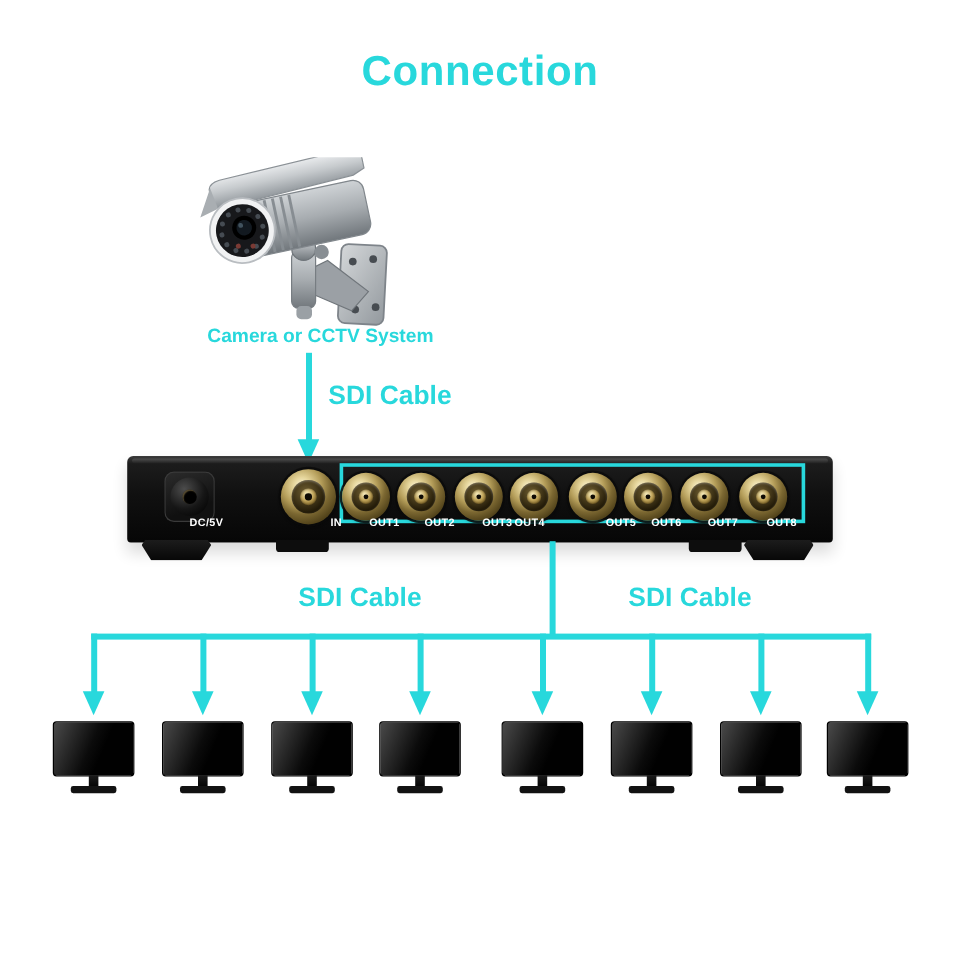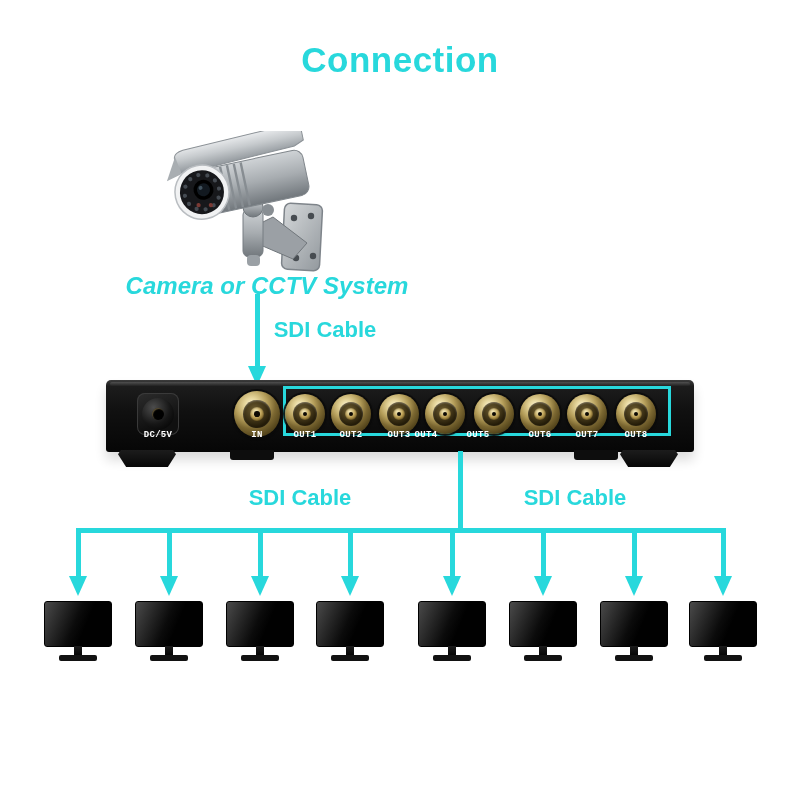--- a/index.html
+++ b/index.html
@@ -6,21 +6,21 @@
   #canvas{
     position:relative;width:800px;height:800px;background:#fff;overflow:hidden;
     font-family:"Liberation Sans",sans-serif;
     padding-left:15px;
   }
   .cyan-label{
     position:absolute;color:var(--accent);font-weight:bold;text-align:center;
     font-family:"Liberation Sans",sans-serif;line-height:1.15;
   }
   #title{top:40px;left:0;width:800px;font-size:35px;letter-spacing:.5px;}
-  #camera-label{top:272px;left:117px;width:300px;font-size:24px;font-style:italic;}
+  #camera-label{top:272px;left:117px;width:300px;font-size:16px;}
   #cable-top-label{top:317px;left:240px;width:170px;font-size:22px;}
   #cable-left-label{top:485px;left:215px;width:170px;font-size:22px;}
   #cable-right-label{top:485px;left:490px;width:170px;font-size:22px;}
   #monitors-label{top:677px;left:0;width:800px;font-size:22px;}
 
   .vline{position:absolute;width:5px;background:var(--accent);}
   .hline{position:absolute;height:5px;background:var(--accent);}
   .arrowhead{
     position:absolute;width:0;height:0;
     border-left:9px solid transparent;border-right:9px solid transparent;
@@ -71,22 +71,22 @@
     background:radial-gradient(circle at 42% 35%,#6e5d30,#231b08 70%);
     box-shadow:inset 0 1px 2px rgba(255,255,255,.3);
   }
   .bnc .pin{
     position:absolute;inset:34%;border-radius:50%;
     background:radial-gradient(circle at 40% 32%,#f6ecbe,#c3a75c 45%,#8a6f2e 75%,#5c491c 100%);
     box-shadow:inset 0 0 2px rgba(0,0,0,.6);
   }
   .bnc .hole{position:absolute;inset:31%;border-radius:50%;background:#0d0a04;}
   .port-label{
-    position:absolute;top:50px;width:56px;margin-left:-28px;text-align:center;
-    color:#fff;font-size:9px;font-weight:bold;letter-spacing:.3px;font-family:Liberation Mono, monospace;
+    position:absolute;top:50px;width:56px;margin-left:-28px;text-align:right;
+    color:#fff;font-size:9px;font-weight:bold;letter-spacing:.3px;
   }
 
   
   .monitor{position:absolute;top:601px;width:68px;}
   .monitor .screen{
     width:68px;height:46px;border-radius:3px;border:1px solid #000;box-sizing:border-box;
     background:linear-gradient(113deg,#4a4a4a 0%,#262626 26%,#0b0b0b 46%,#010101 60%);
   }
   .monitor .neck{width:8px;height:9px;margin:-1px auto 0;background:linear-gradient(180deg,#1c1c1c,#060606);}
   .monitor .base{width:38px;height:6px;margin:0 auto;background:#121212;border-radius:2px;}
@@ -211,21 +211,21 @@
           <span class="pin">
             <span class="hole"></span>
           </span>
         </div>
         <div class="port-label" style="left: 320px;">OUT4</div>
         <div class="bnc" style="left: 368px; top: 14px; width: 40px; height: 40px;">
           <span class="pin">
             <span class="hole"></span>
           </span>
         </div>
-        <div class="port-label" style="left: 372px;">OUT5</div>
+        <div class="port-label" style="left: 396px;">OUT5</div>
         <div class="bnc" style="left: 414px; top: 14px; width: 40px; height: 40px;">
           <span class="pin">
             <span class="hole"></span>
           </span>
         </div>
         <div class="port-label" style="left: 434px;">OUT6</div>
         <div class="bnc" style="left: 461px; top: 14px; width: 40px; height: 40px;">
           <span class="pin">
             <span class="hole"></span>
           </span>

